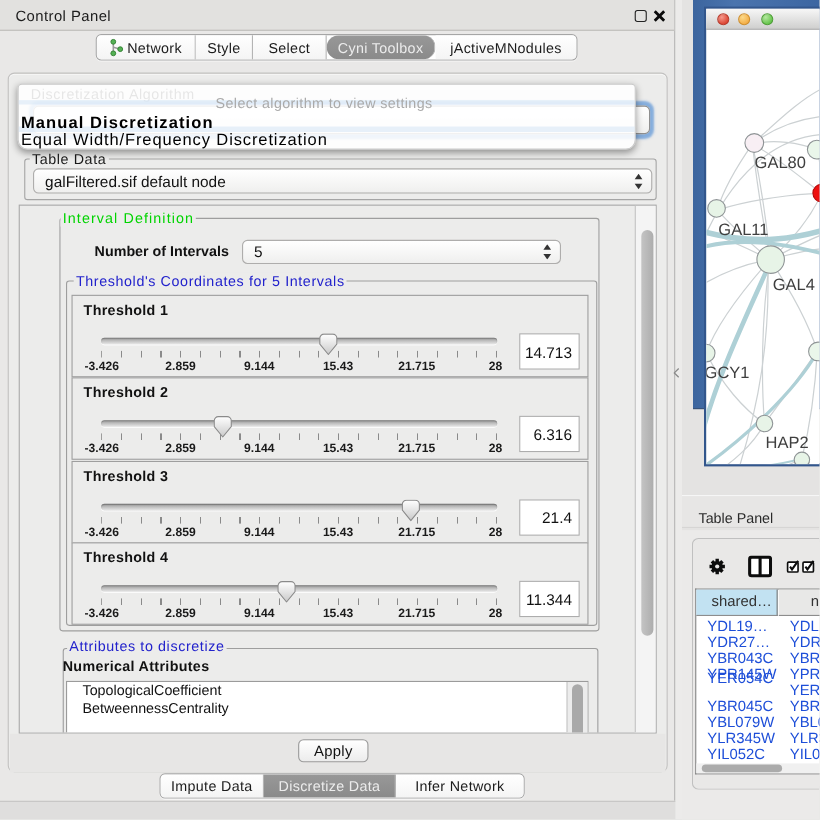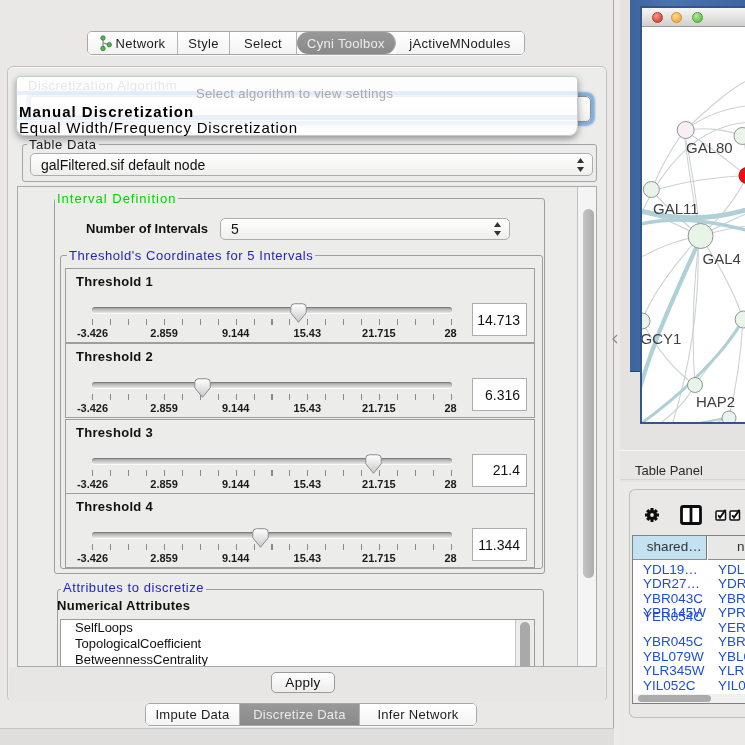--- a/index.html
+++ b/index.html
@@ -87,20 +87,27 @@
 #ttable { position:absolute; left:2px; top:45px; width:114px; height:169px; background:#fff; border:1px solid #808080; border-right:none; }
 .hcell { position:absolute; top:0; height:24px; font-size:13.5px; color:#333; display:flex; align-items:center; justify-content:center; padding-bottom:3px; }
 .trow { position:absolute; font-size:13.5px; color:#1d4ed8; }
 #hsb { position:absolute; left:0px; bottom:0px; height:9px; width:100%; background:#f0f0f0; }
 #hsb .th { position:absolute; left:5px; top:1px; width:73px; height:7px; background:#ababab; border-radius:4px; }
 </style>
 </head>
 <body>
 
 <div id="cp">
+  <div id="cp-title">
+      <span class="t">Control Panel</span>
+      <span id="float-ico"></span>
+      <svg id="close-ico-svg" width="11" height="11" viewBox="0 0 11 11" style="position:absolute; left:594px; top:9px;">
+        <path d="M1.2 1.2 L9.8 9.8 M9.8 1.2 L1.2 9.8" stroke="#0a0a0a" stroke-width="2.6"></path>
+      </svg>
+    </div>
 
   <div class="seg" id="tabs-top">
     <div class="s" style="width:90px;">
       <svg width="12" height="17" viewBox="0 0 12 17" style="margin-right:4px;">
         <line x1="3" y1="4" x2="3" y2="13" stroke="#9a9a9a" stroke-width="1.4"></line>
         <line x1="3" y1="8" x2="9" y2="9.5" stroke="#9a9a9a" stroke-width="1.4"></line>
         <circle cx="3" cy="3" r="2.2" fill="#55b155" stroke="#2e7d2e" stroke-width="0.8"></circle>
         <circle cx="3" cy="13.5" r="2.2" fill="#55b155" stroke="#2e7d2e" stroke-width="0.8"></circle>
         <circle cx="9.3" cy="9.7" r="2.2" fill="#55b155" stroke="#2e7d2e" stroke-width="0.8"></circle>
       </svg>
@@ -245,21 +252,20 @@
           </svg>
           <div class="vbox">
             <span>11.344</span>
           </div>
         </div>
 
       <div class="grp" style="left:39px; top:402px; width:487px; height:86px; border-color:#9e9e9e;"></div>
       <div class="grplab" style="left:43px; top:393px; color:#2222cc;">Attributes to discretize</div>
       <div style="position:absolute; left:39px; top:411px; font-weight:bold; font-size:13px; color:#111; letter-spacing:0.3px;">Numerical Attributes</div>
       <div id="numlist">
-        <div class="r">SelfLoops</div>
         <div class="r">TopologicalCoefficient</div>
         <div class="r">BetweennessCentrality</div>
         <div id="listsb">
             <div class="th"></div>
           </div>
       </div>
 
       <div id="vscroll" style="left:559px; width:20px;">
           <div class="th"></div>
         </div>

